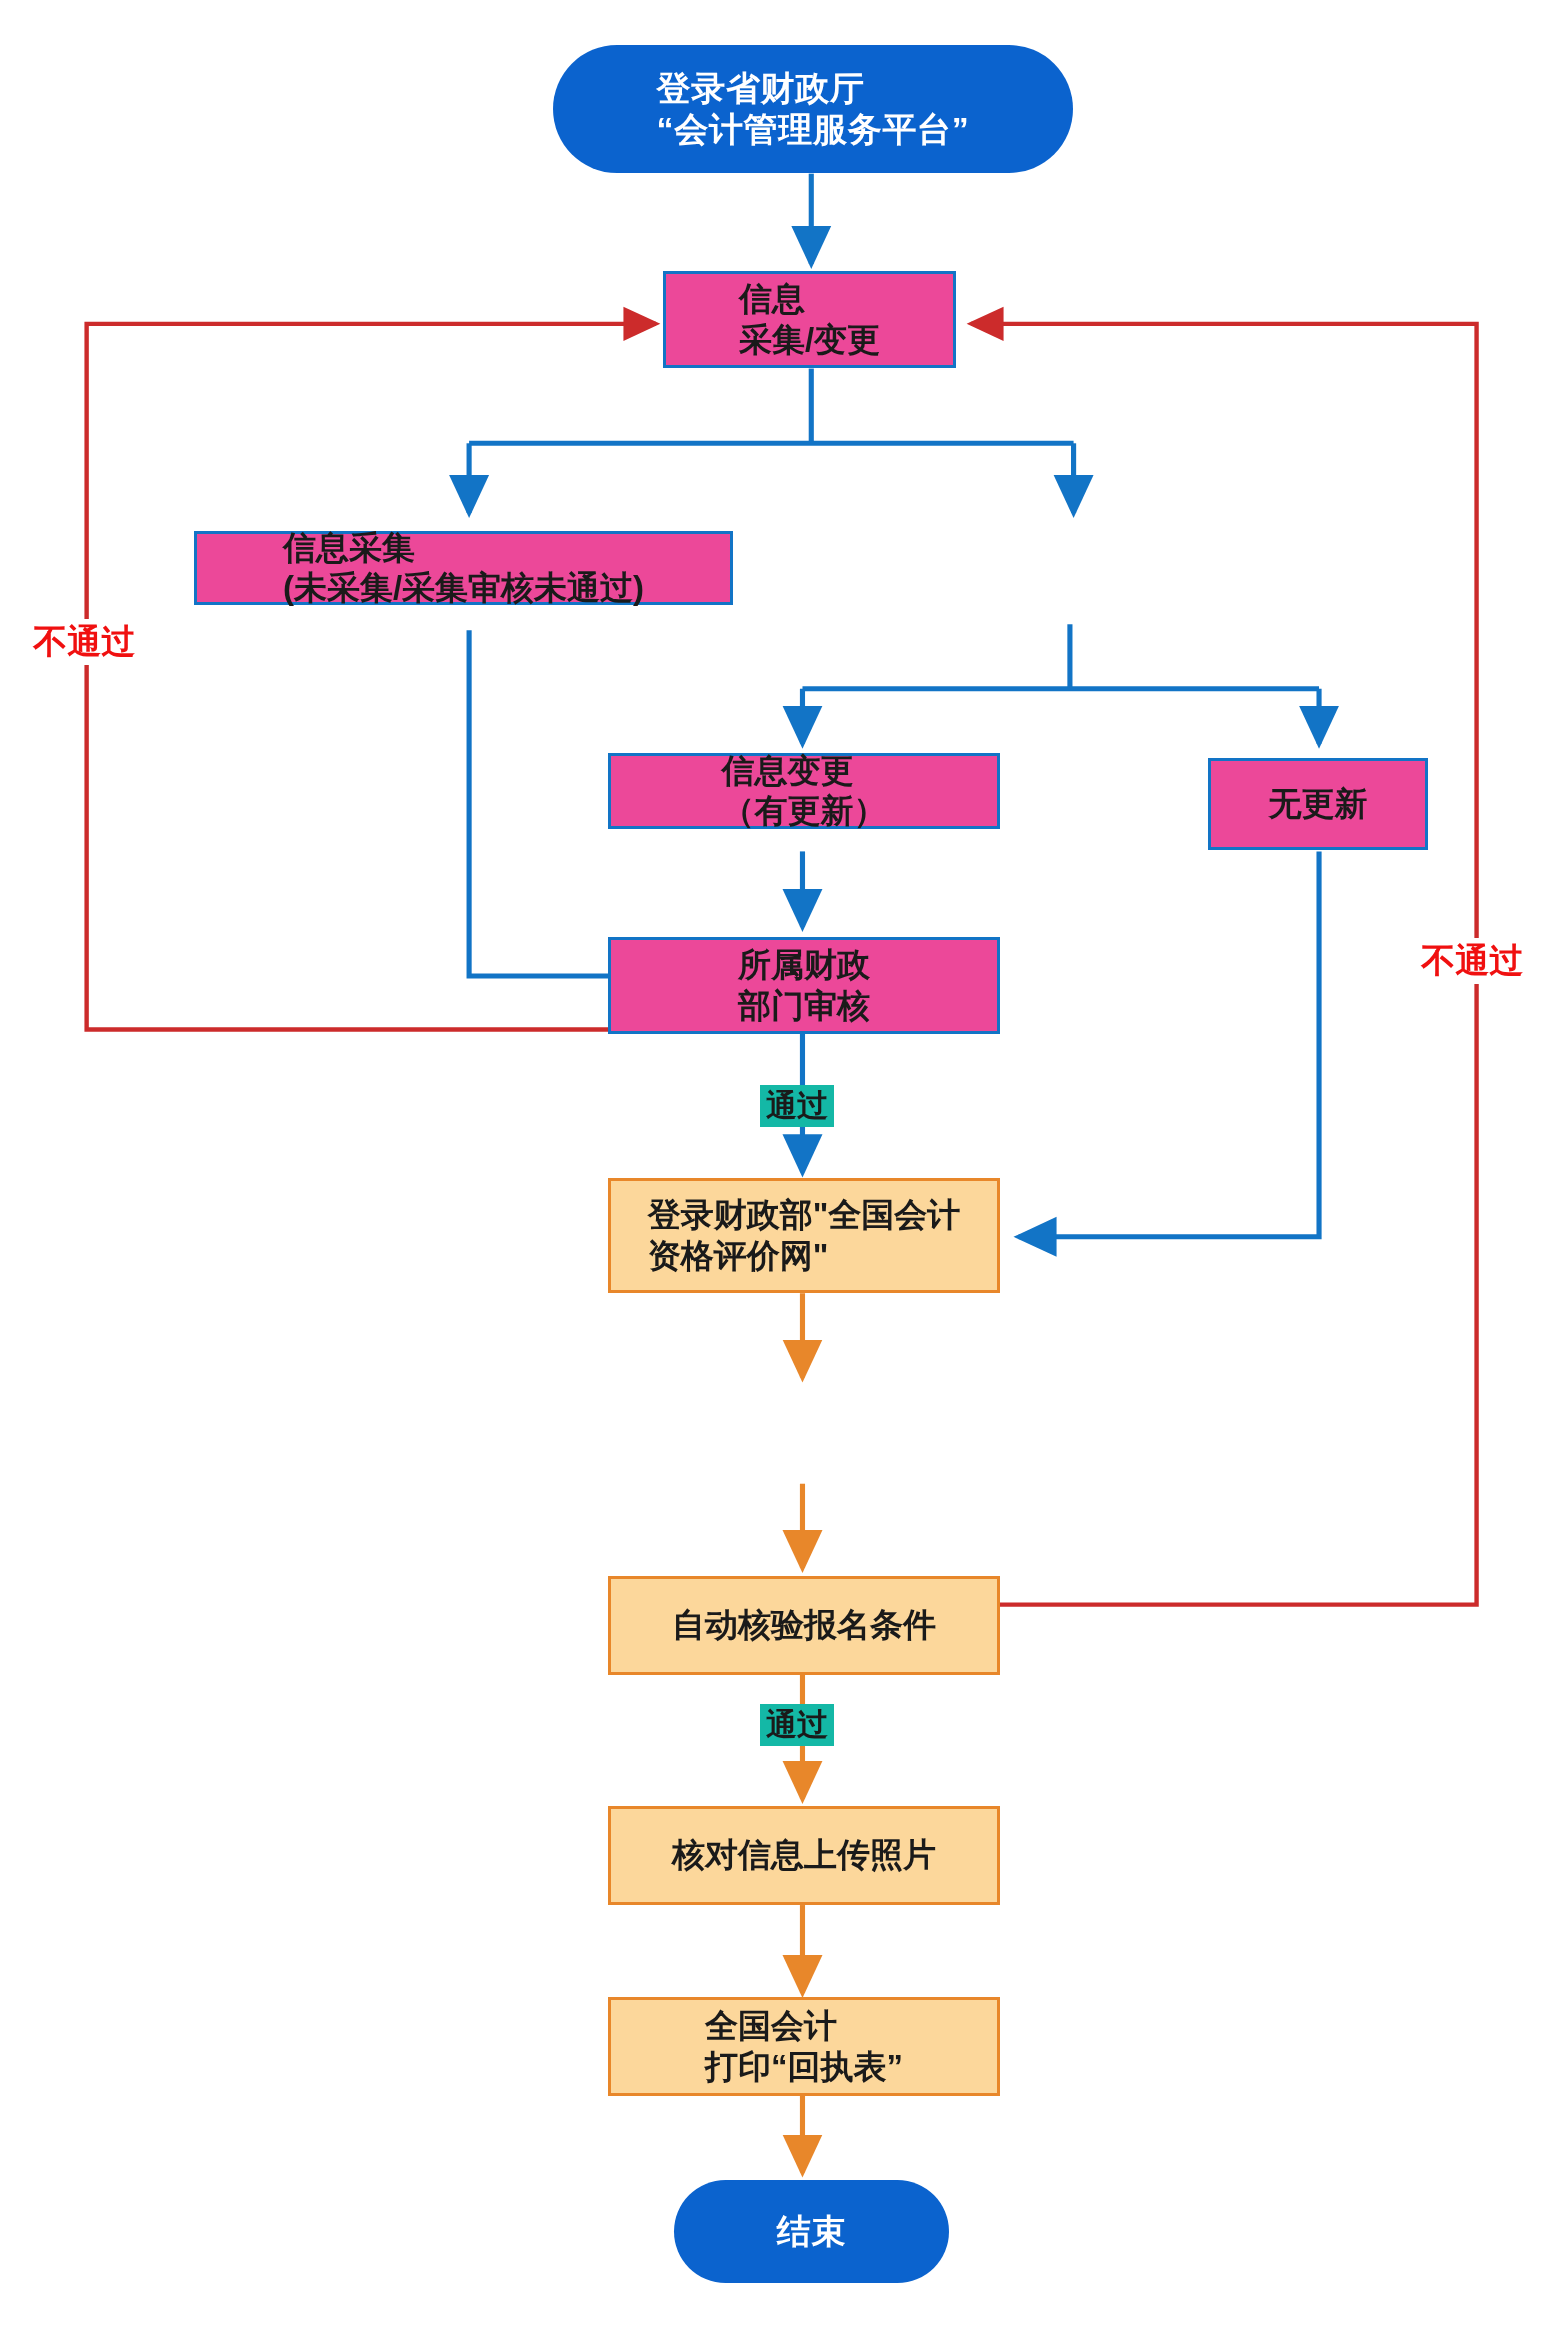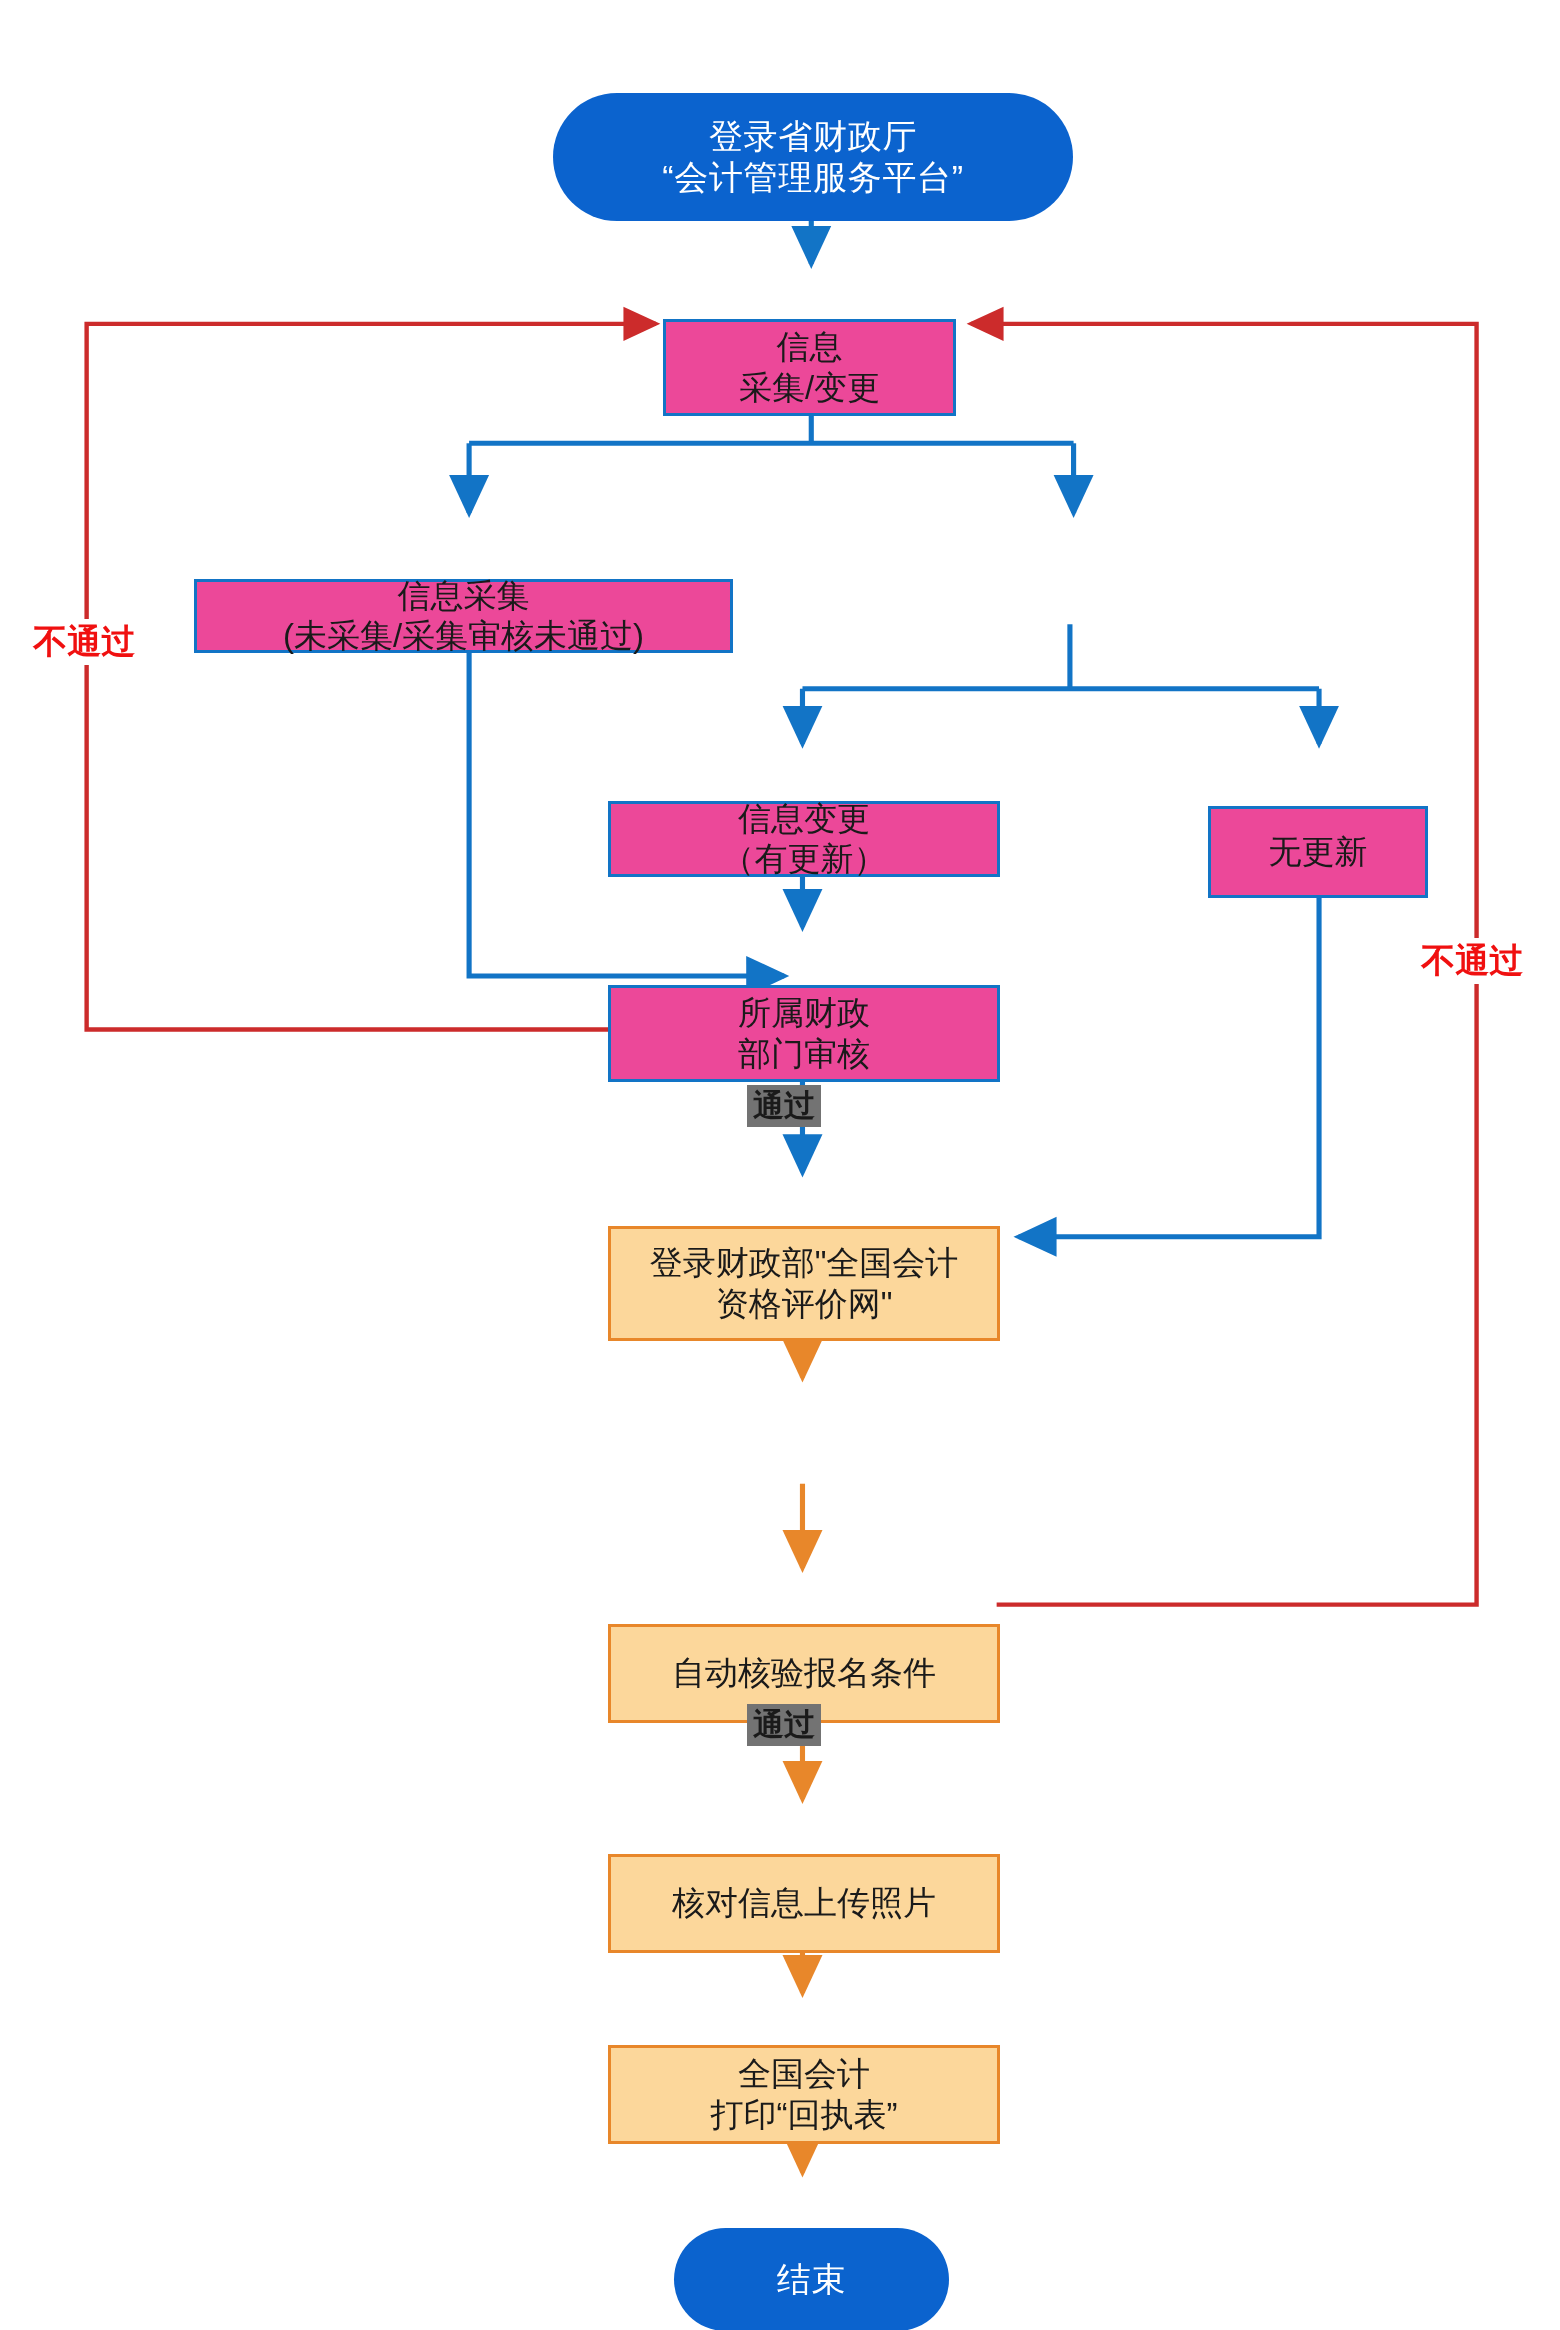--- a/index.html
+++ b/index.html
@@ -24,25 +24,23 @@
     width: 1561px;
     height: 2330px;
     pointer-events: none;
   }
   .node {
     position: absolute;
     box-sizing: border-box;
     display: flex;
     align-items: center;
     justify-content: center;
-    text-align: center;
     line-height: 1.22;
-    font-weight: normal;
+    font-weight: bold;
     white-space: pre-line;
-    margin-top: 48px;
   }
   .node-terminator {
     background: #0b63ce;
     color: #ffffff;
     border-radius: 66px;
     border: none;
     font-size: 34px;
     letter-spacing: 0.7px;
   }
   .node-process-blue {
@@ -56,22 +54,23 @@
     border: 3.7px solid #e8872a;
     color: #1a1a1a;
     font-size: 33px;
   }
   .edge-label {
     position: absolute;
     font-weight: bold;
     font-size: 31px;
     color: #1a1a1a;
     white-space: nowrap;
-    background: #737373;
+    background: #14b8a6;
     padding: 0 5.9px;
+    margin-left: 13px;
   }
   .edge-label-reject {
     position: absolute;
     font-weight: bold;
     font-size: 34px;
     color: #f01010;
     white-space: nowrap;
     background: #ffffff;
     padding: 0 7.3px;
   }

